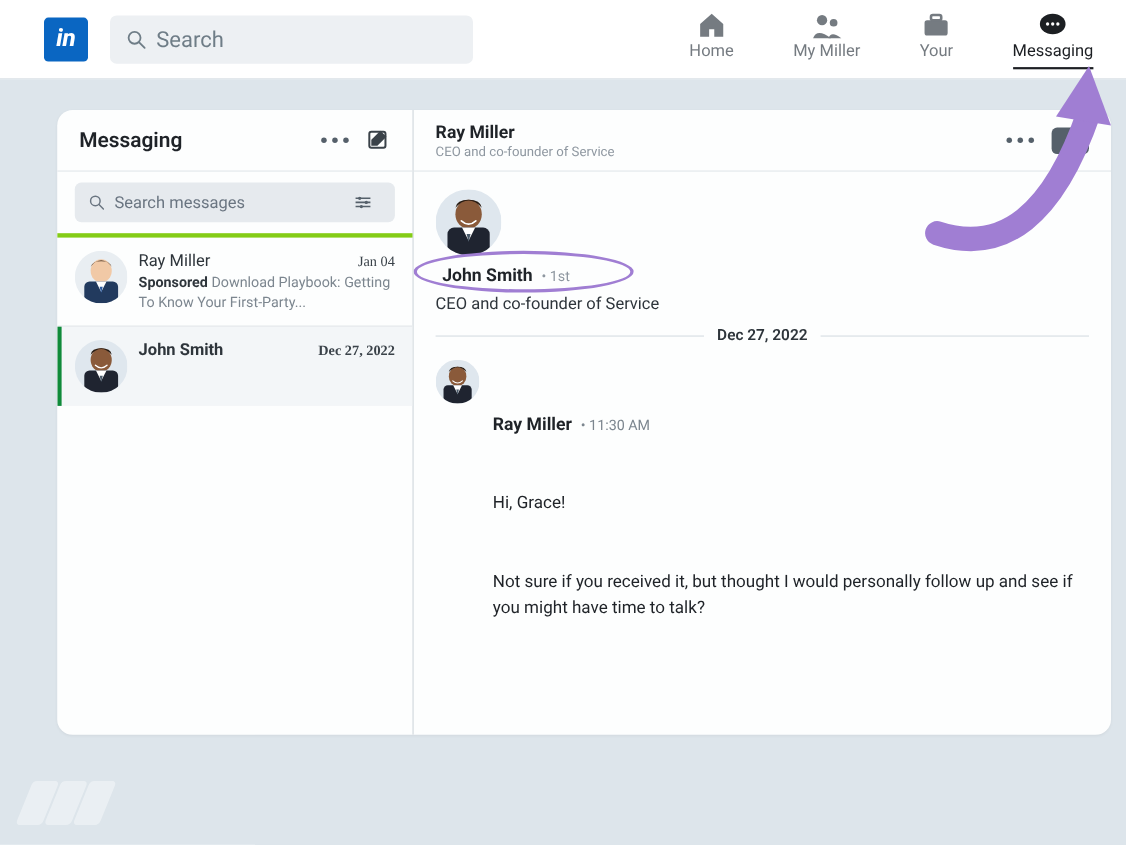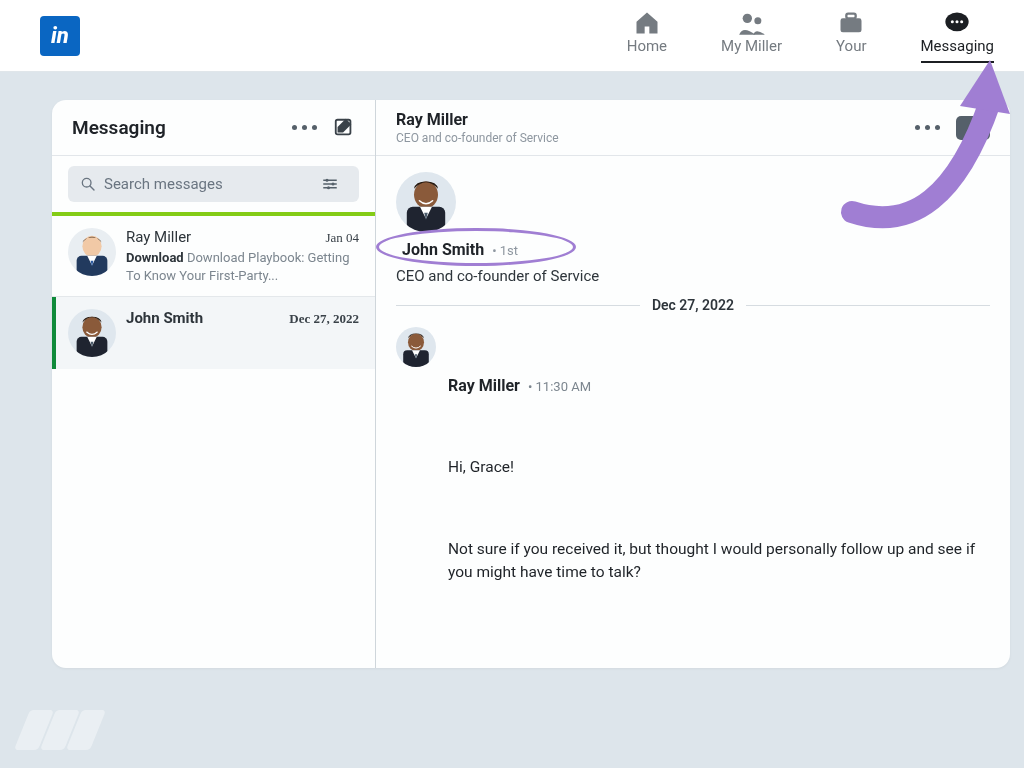--- a/index.html
+++ b/index.html
@@ -84,21 +84,21 @@
 
   .datesep { display: flex; align-items: center; margin: 4px 0 14px; }
   .datesep .line { flex: 1; height: 1px; background: #d6dce1; }
   .datesep .txt { padding: 0 12px; font-size: 14px; color: #2e353b; font-weight: 600; }
 
   .msg { display: flex; gap: 12px; margin-top: 6px; }
   .msg .mhead { display: flex; align-items: baseline; gap: 8px; }
   .msg .mname { font-weight: 700; font-size: 16px; color: #1f2328; }
   .msg .mtime { font-size: 13px; color: #7c868f; }
   .msg .mbody { flex: 1; font-size: 15.5px; color: #1f2328; line-height: 1.5; white-space: pre-wrap; }
-  .msg .mbody p { margin-top: 12px; }
+  .msg .mbody p { margin-top: 2px; }
   .msg .mbody p:first-child { margin-top: 6px; }
 
   
   .annot-arrow { position: absolute; top: 52px; right: 2px; width: 190px; height: 200px; pointer-events: none; }
   .bottomwedges { position: absolute; left: 22px; bottom: 18px; display: flex; gap: 2px; opacity: .4; }
   .wedge { width: 24px; height: 40px; background: #fff; transform: skewX(-22deg); border-radius: 4px; }
 </style>
 </head>
 <body>
 
@@ -157,20 +157,26 @@
         <line x1="3" y1="17" x2="21" y2="17" stroke="currentColor" stroke-width="2"></line>
         <circle cx="8" cy="7" r="2" fill="currentColor"></circle>
         <circle cx="16" cy="12" r="2" fill="currentColor"></circle>
         <circle cx="10" cy="17" r="2" fill="currentColor"></circle>
       </symbol>
   </defs>
 </svg>
 
 <div class="topnav">
   <div class="logo">in</div>
+  <div class="topsearch">
+    <svg width="20" height="20">
+        <use href="#i-search"></use>
+      </svg>
+    <span>Search</span>
+  </div>
   <div class="navright">
     <div class="navitem">
       <svg>
           <use href="#i-home"></use>
         </svg>
       <span>Home</span>
     </div>
     <div class="navitem">
       <svg>
           <use href="#i-network"></use>
@@ -223,21 +229,21 @@
       <div class="conv">
         <div class="avatar"><svg viewBox="0 0 100 100">
               <use href="#av-ray"></use>
             </svg></div>
         <div class="cbody">
           <div class="row1">
             <span class="cname">Ray Miller</span>
             <span class="cdate">Jan 04</span>
           </div>
           <div class="cprev">
-            <b>Download</b>&nbsp;<span>Download Playbook: Getting To Know Your First-Party...</span>
+            <b>Sponsored</b>&nbsp;<span>Download Playbook: Getting To Know Your First-Party...</span>
           </div>
         </div>
       </div>
 
       <div class="conv selected">
         <div class="avatar"><svg viewBox="0 0 100 100">
               <use href="#av-john"></use>
             </svg></div>
         <div class="cbody">
           <div class="row1">

